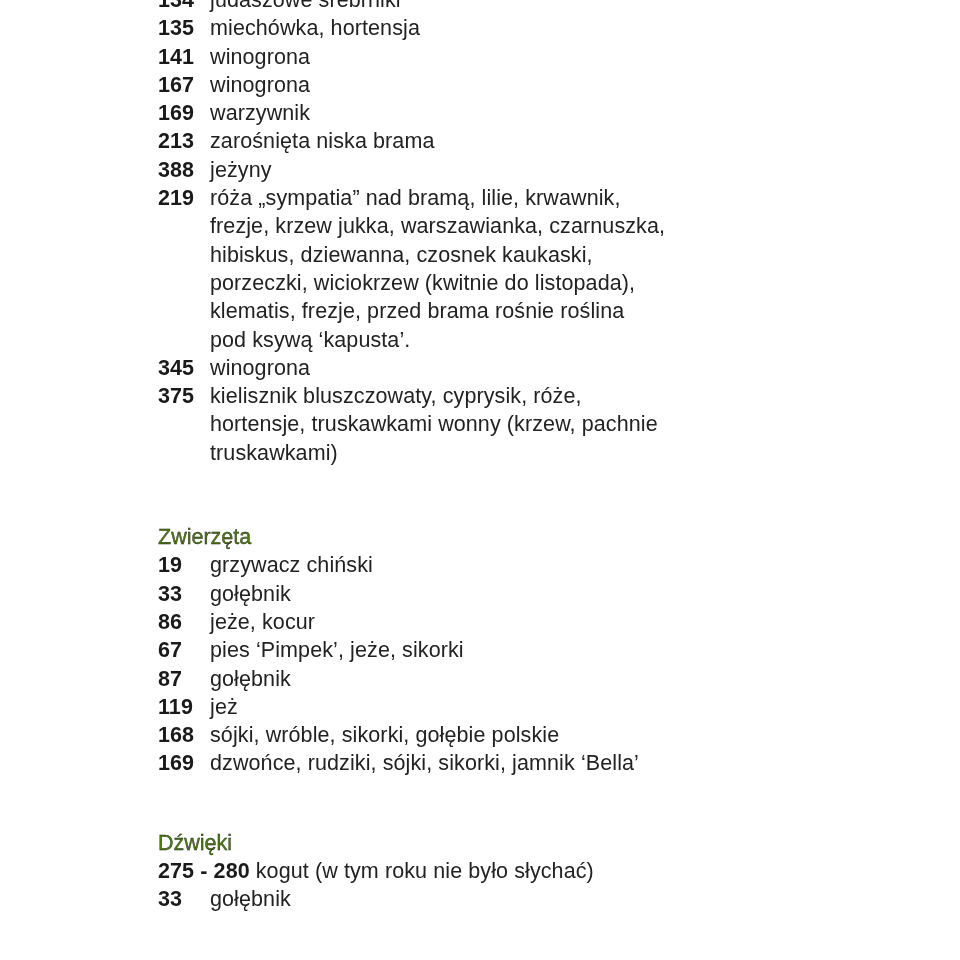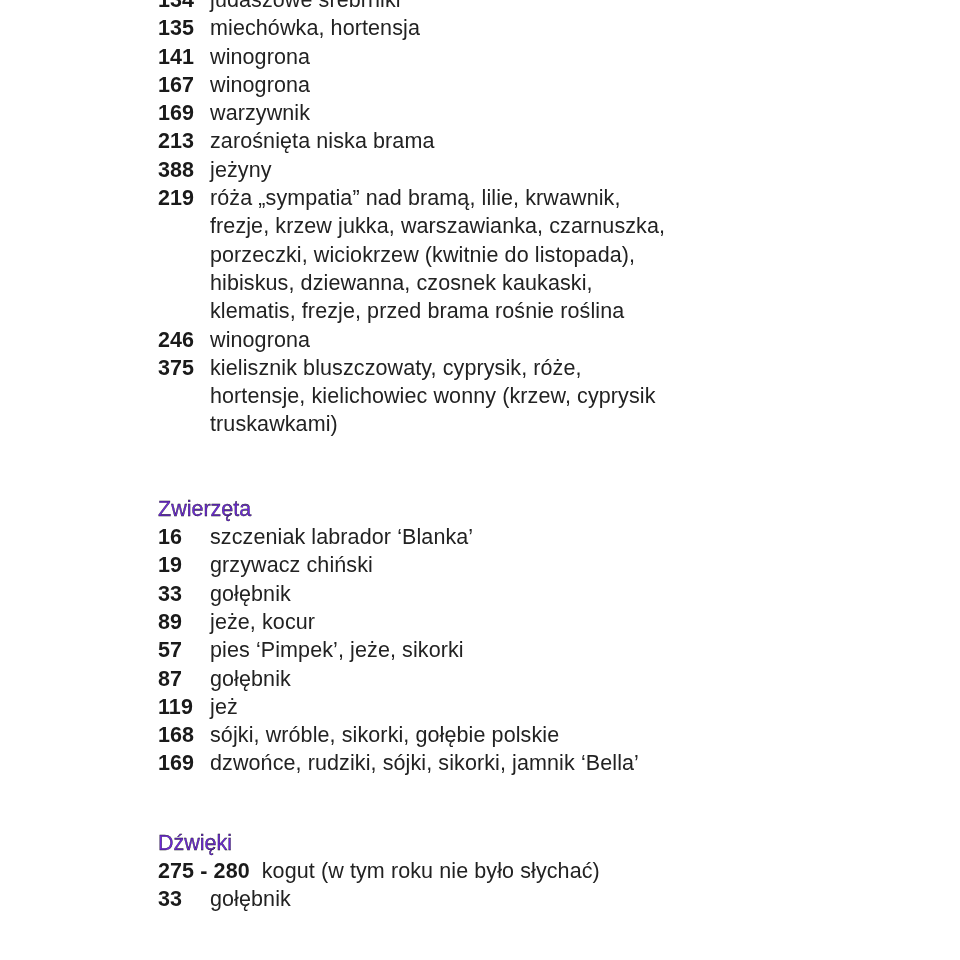--- a/index.html
+++ b/index.html
@@ -27,35 +27,35 @@
       line-height: 28.3px;
       letter-spacing: 0.1px;
     }
     .num {
       font-weight: bold;
       flex: 0 0 auto;
       color: #1a1a1a;
     }
     .num.w3 { width: 52px; }
     .num.w2 { width: 52px; }
-    .num.range { width: auto; margin-right: 12px; }
+    .num.range { width: auto; margin-right: 6px; }
     .txt {
       flex: 1 1 auto;
       font-weight: normal;
       color: #222222;
       white-space: normal;
     }
     .txt .line { display: block; }
     .section-gap { height: 56px; }
     .section-gap.small { height: 51px; }
     .heading {
       font-size: 21.5px;
       line-height: 28.3px;
       font-weight: normal;
-      color: #6d28d9;
+      color: #4d7c0f;
       -webkit-text-stroke: 0.35px #1a1a1a;
     }
   </style>
 </head>
 <body>
 
 <div class="page">
 
   <div>
     <div class="entry">
@@ -98,71 +98,66 @@
       <span class="num w3">388</span>
       <span class="txt">
           <span class="line">jeżyny</span>
         </span>
     </div>
     <div class="entry">
       <span class="num w3">219</span>
       <span class="txt">
         <span class="line">róża „sympatia” nad bramą, lilie, krwawnik,</span>
         <span class="line">frezje, krzew jukka, warszawianka, czarnuszka,</span>
+        <span class="line">hibiskus, dziewanna, czosnek kaukaski,</span>
         <span class="line">porzeczki, wiciokrzew (kwitnie do listopada),</span>
-        <span class="line">hibiskus, dziewanna, czosnek kaukaski,</span>
         <span class="line">klematis, frezje, przed brama rośnie roślina</span>
+        <span class="line">pod ksywą ‘kapusta’.</span>
       </span>
     </div>
     <div class="entry">
-      <span class="num w3">246</span>
+      <span class="num w3">345</span>
       <span class="txt">
           <span class="line">winogrona</span>
         </span>
     </div>
     <div class="entry">
       <span class="num w3">375</span>
       <span class="txt">
         <span class="line">kielisznik bluszczowaty, cyprysik, róże,</span>
-        <span class="line">hortensje, kielichowiec wonny (krzew, cyprysik</span>
+        <span class="line">hortensje, truskawkami wonny (krzew, pachnie</span>
         <span class="line">truskawkami)</span>
       </span>
     </div>
   </div>
 
   <div class="section-gap"></div>
 
   <div>
     <div class="heading">Zwierzęta</div>
     <div class="entry">
-      <span class="num w2">16</span>
-      <span class="txt">
-          <span class="line">szczeniak labrador ‘Blanka’</span>
-        </span>
-    </div>
-    <div class="entry">
       <span class="num w2">19</span>
       <span class="txt">
           <span class="line">grzywacz chiński</span>
         </span>
     </div>
     <div class="entry">
       <span class="num w2">33</span>
       <span class="txt">
           <span class="line">gołębnik</span>
         </span>
     </div>
     <div class="entry">
-      <span class="num w2">89</span>
+      <span class="num w2">86</span>
       <span class="txt">
           <span class="line">jeże, kocur</span>
         </span>
     </div>
     <div class="entry">
-      <span class="num w2">57</span>
+      <span class="num w2">67</span>
       <span class="txt">
           <span class="line">pies ‘Pimpek’, jeże, sikorki</span>
         </span>
     </div>
     <div class="entry">
       <span class="num w2">87</span>
       <span class="txt">
           <span class="line">gołębnik</span>
         </span>
     </div>

